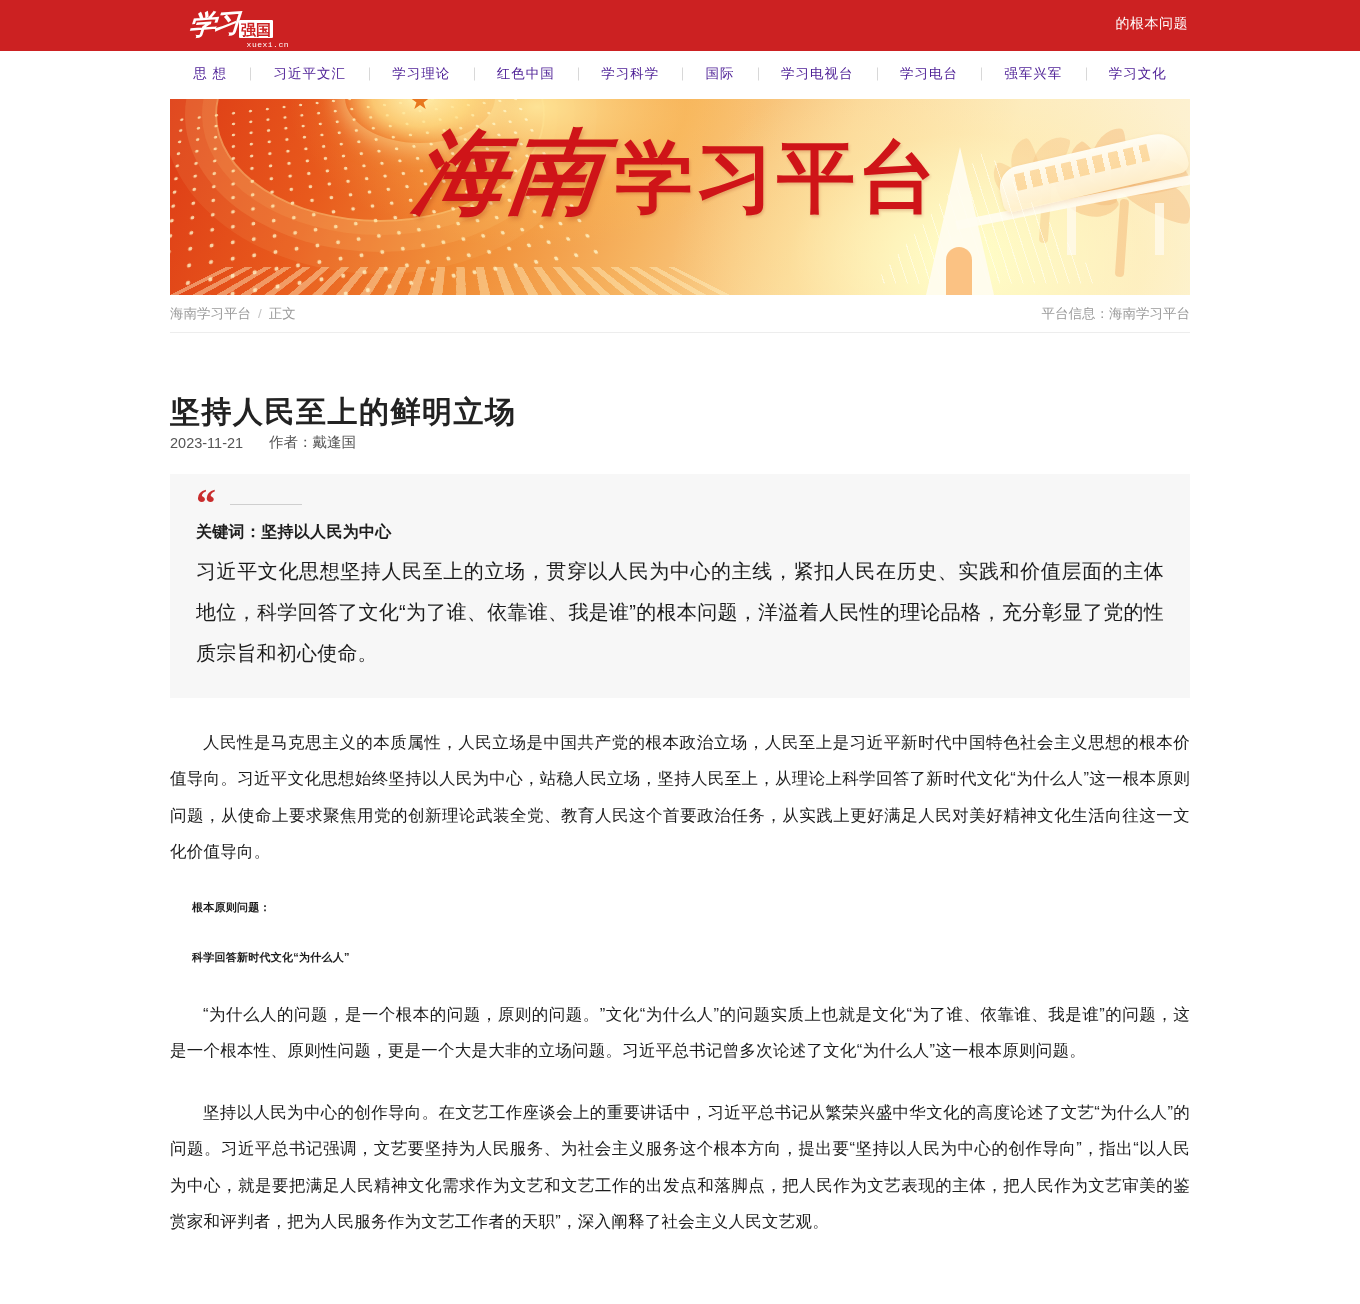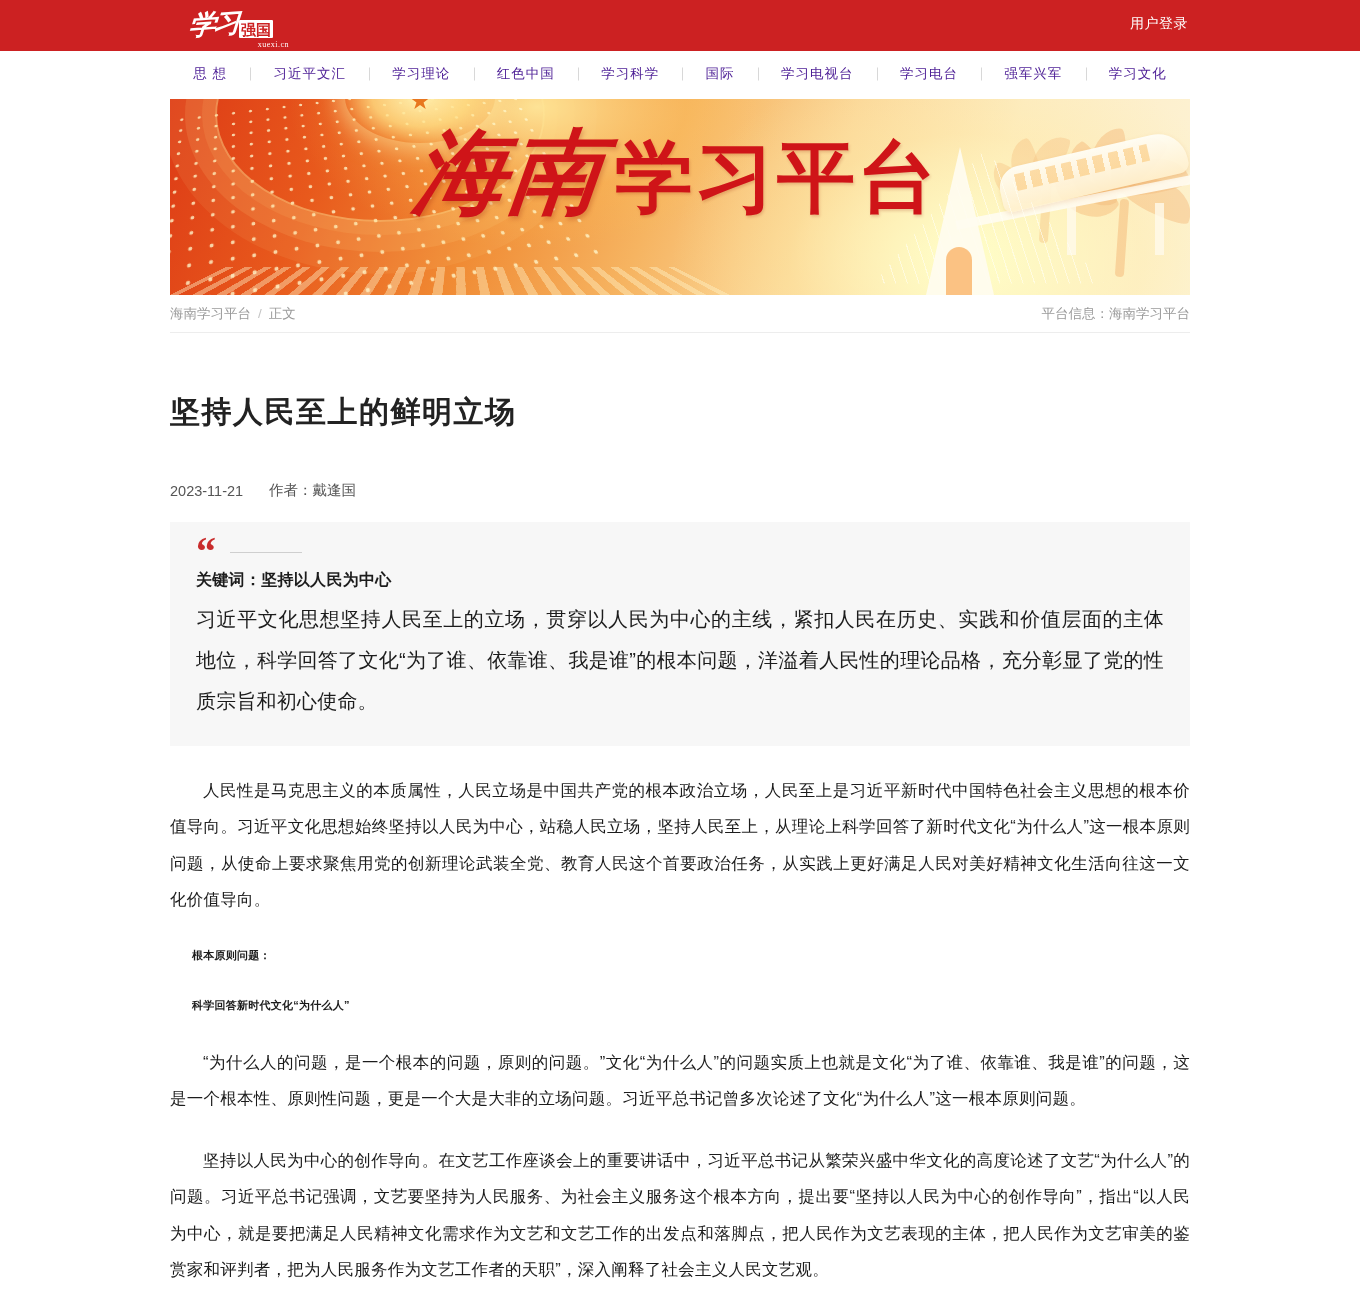--- a/index.html
+++ b/index.html
@@ -47,21 +47,21 @@
     padding: 1px 2px 0 2px;
     letter-spacing: 0px;
     border-radius: 1px;
   }
   .logo-cn {
     position: absolute;
     right: 3px; bottom: 2px;
     color: #ffffff;
     font-size: 8px;
     letter-spacing: 0.5px;
-    font-family: Liberation Serif, serif;
+    font-family: Liberation Mono, monospace;
   }
   .login-link {
     position: absolute;
     right: 172px; top: 15px;
     color: #ffffff;
     font-size: 14px;
     letter-spacing: 0.5px;
     text-decoration: none;
     cursor: pointer;
   }
@@ -299,21 +299,20 @@
   .article-title {
     text-align: left;
     font-size: 30px;
     font-weight: bold;
     color: #222222;
     letter-spacing: 1.5px;
     margin: 38px 0 0 0;
     line-height: 1.4;
   }
   .meta-row {
-    margin-top: 48px;
     font-size: 14.5px;
     color: #555555;
     display: flex;
     align-items: center;
     gap: 26px;
   }
   .summary-box {
     margin-top: 22px;
     background: #f7f7f7;
     padding: 20px 26px 24px 26px;
@@ -373,21 +372,21 @@
 <body>
 
 <div class="topbar">
   <div class="logo-wrap">
     <div class="logo-box">
       <span class="logo-script">学习</span>
       <span class="logo-block">强国</span>
     </div>
     <span class="logo-cn">xuexi.cn</span>
   </div>
-  <a class="login-link">用户登录</a>
+  <a class="login-link">的根本问题</a>
 </div>
 
 <div class="navbar">
   <div class="nav-item">思 想</div>
   <div class="nav-item">习近平文汇</div>
   <div class="nav-item">学习理论</div>
   <div class="nav-item">红色中国</div>
   <div class="nav-item">学习科学</div>
   <div class="nav-item">国际</div>
   <div class="nav-item">学习电视台</div>

